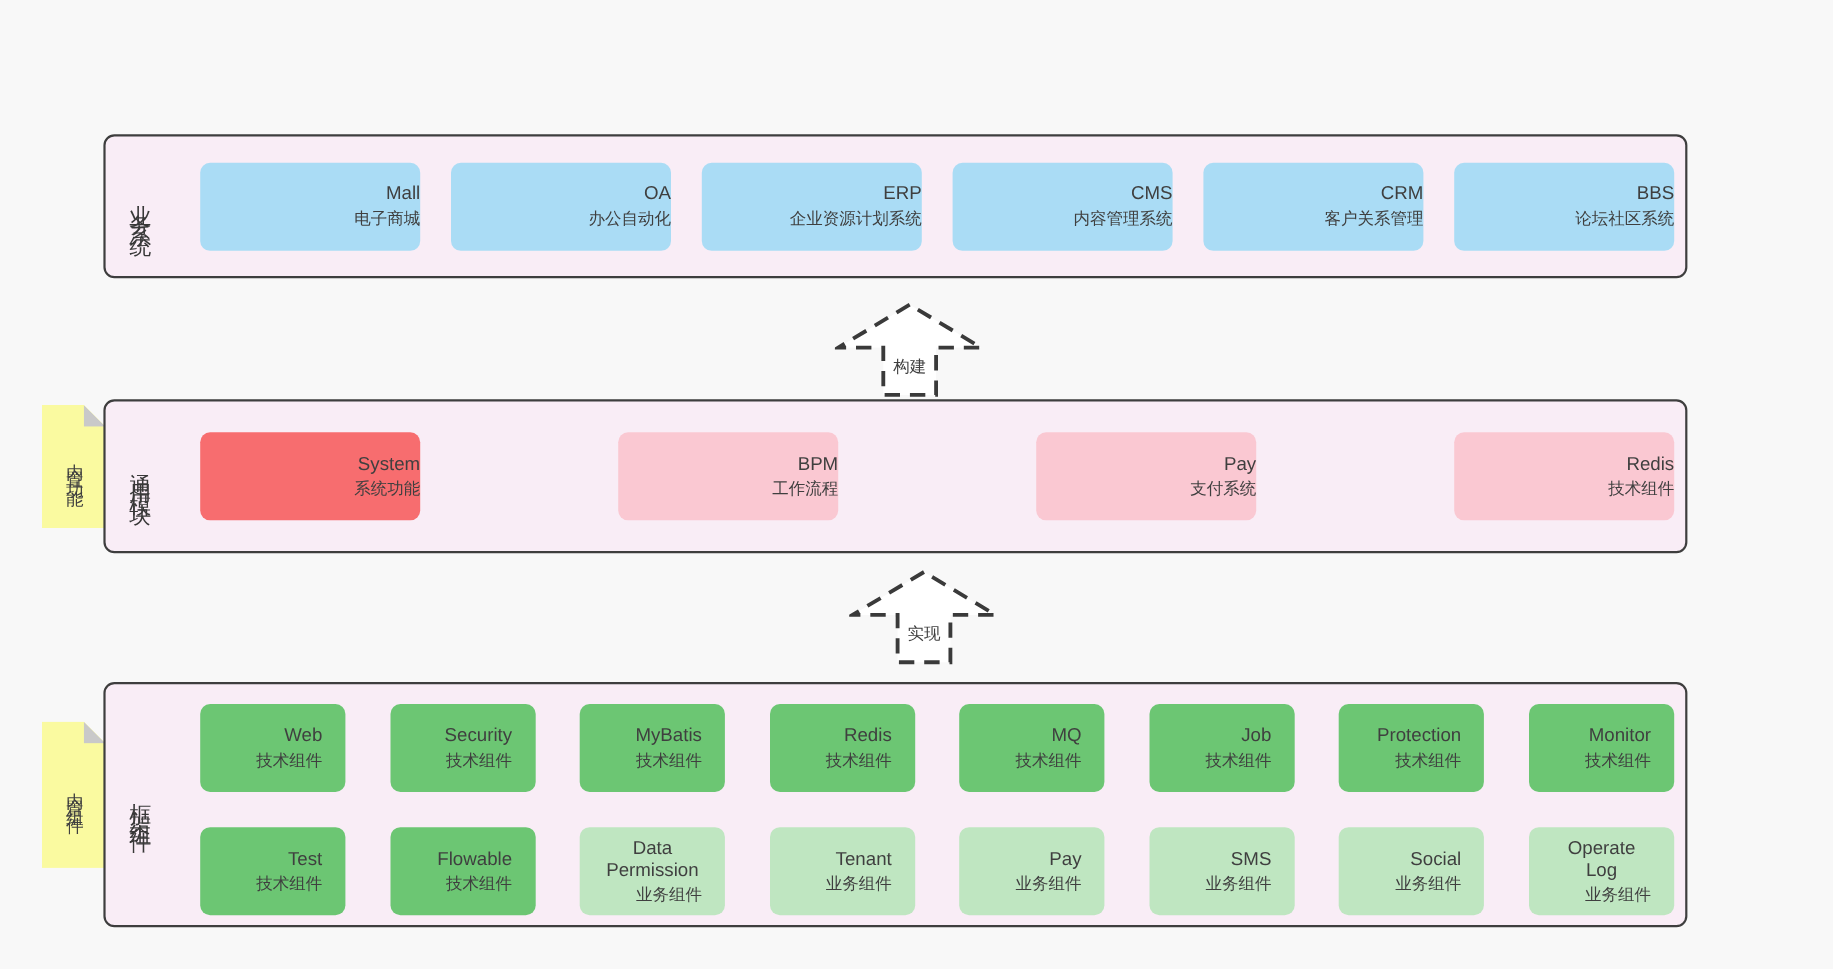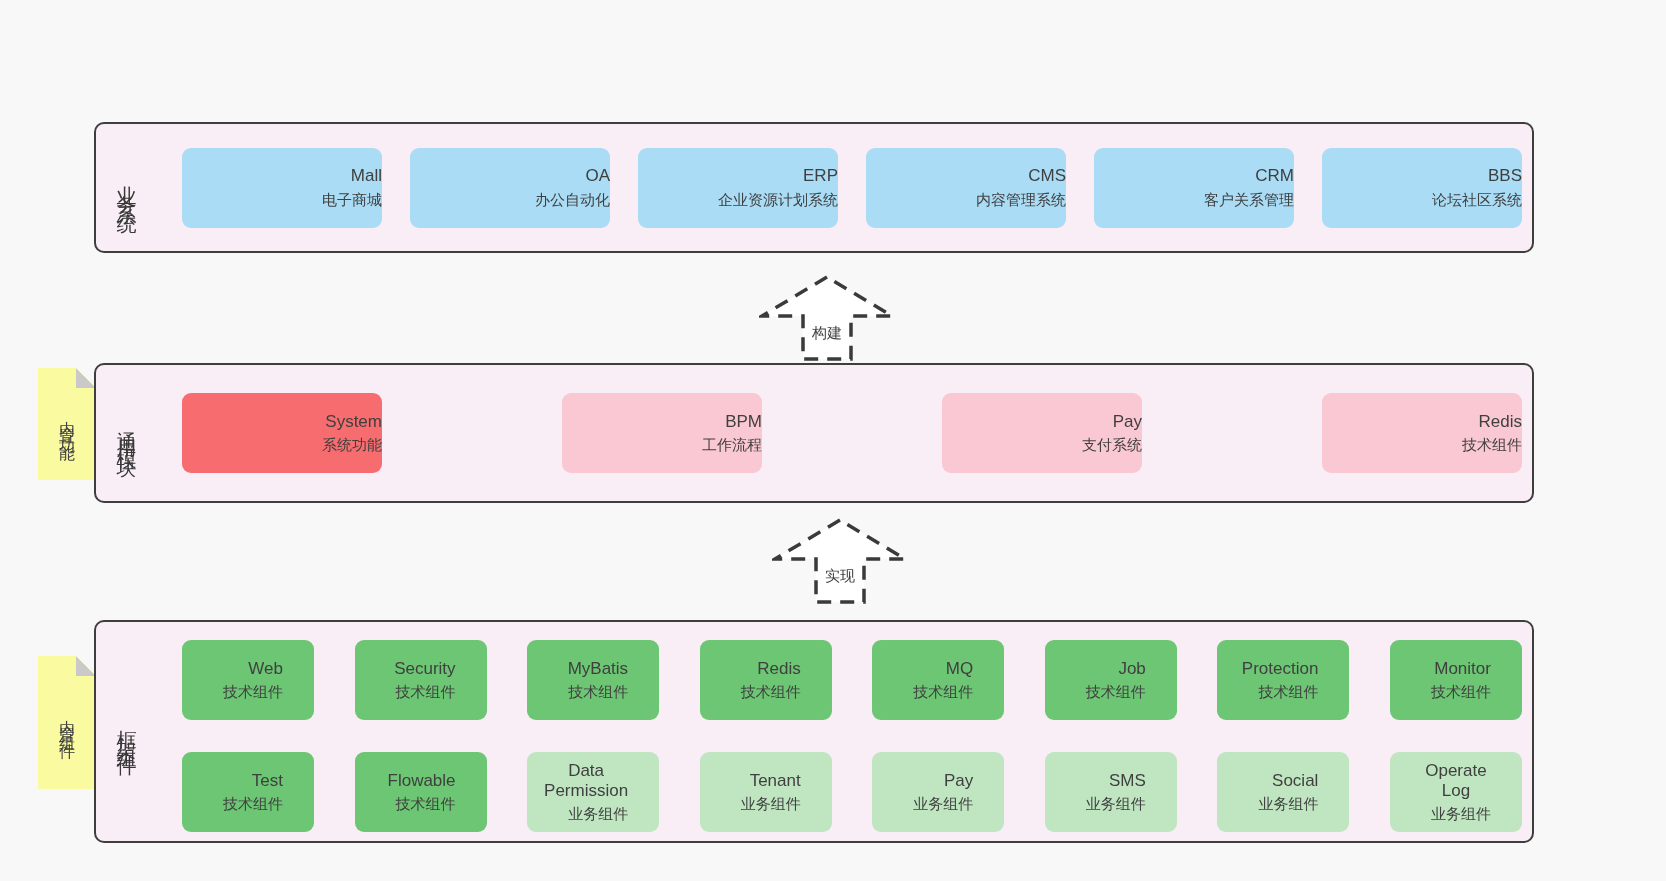--- a/index.html
+++ b/index.html
@@ -36,21 +36,21 @@
   .row.r3a{top:18px;height:80px;}
   .row.r3b{top:130px;height:80px;}
   .box{
     border-radius:9px;
     display:flex;flex-direction:column;align-items:flex-end;justify-content:center;
     text-align:center;box-sizing:border-box;margin-left:28px;
   }
   .box .t{font-size:17px;line-height:1.18;}
   .box .s{font-size:15px;line-height:1.2;margin-top:4px;}
   .w200{width:200px;height:80px;}
-  .w148{width:132px;height:80px;padding:0 31px;}
+  .w148{width:132px;height:80px;padding:0 21px;}
   .blue{background:#aadcf5;}
   .red{background:#f76d6f;}
   .pink{background:#fac8d2;}
   .green{background:#6cc673;}
   .green-light{background:#bfe6c1;}
   .tab{
     position:absolute;left:38px;width:58px;
     background:#fafaa0;z-index:1;
     clip-path:polygon(0 0,calc(100% - 20px) 0,100% 20px,100% 100%,0 100%);
     display:flex;align-items:center;justify-content:center;

